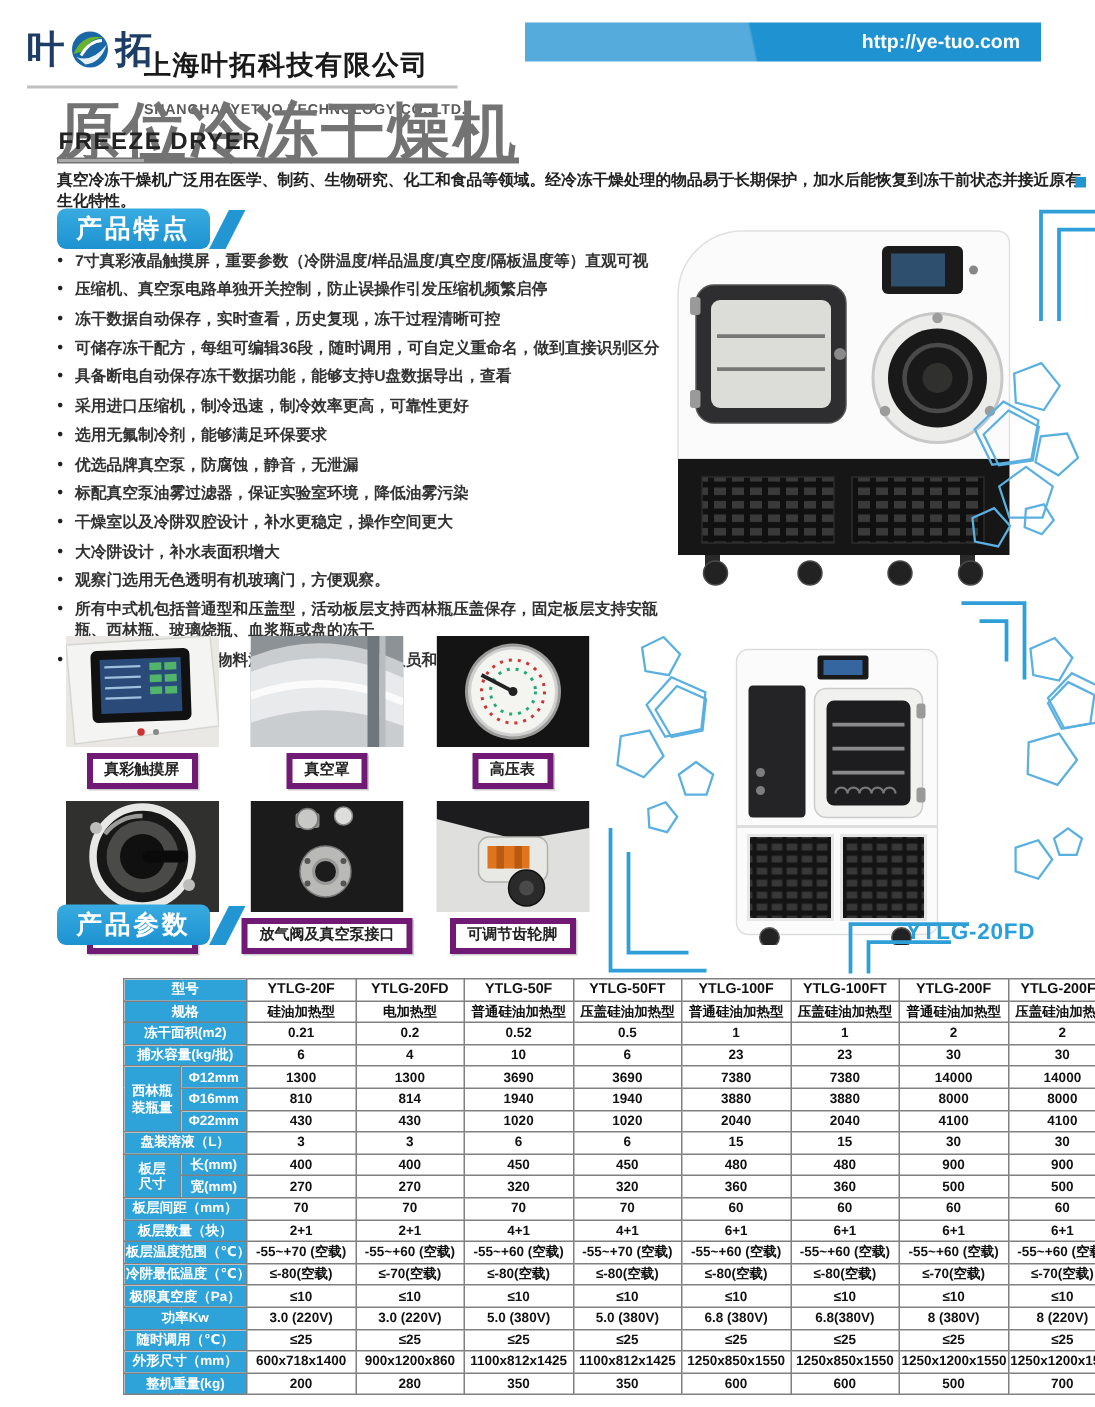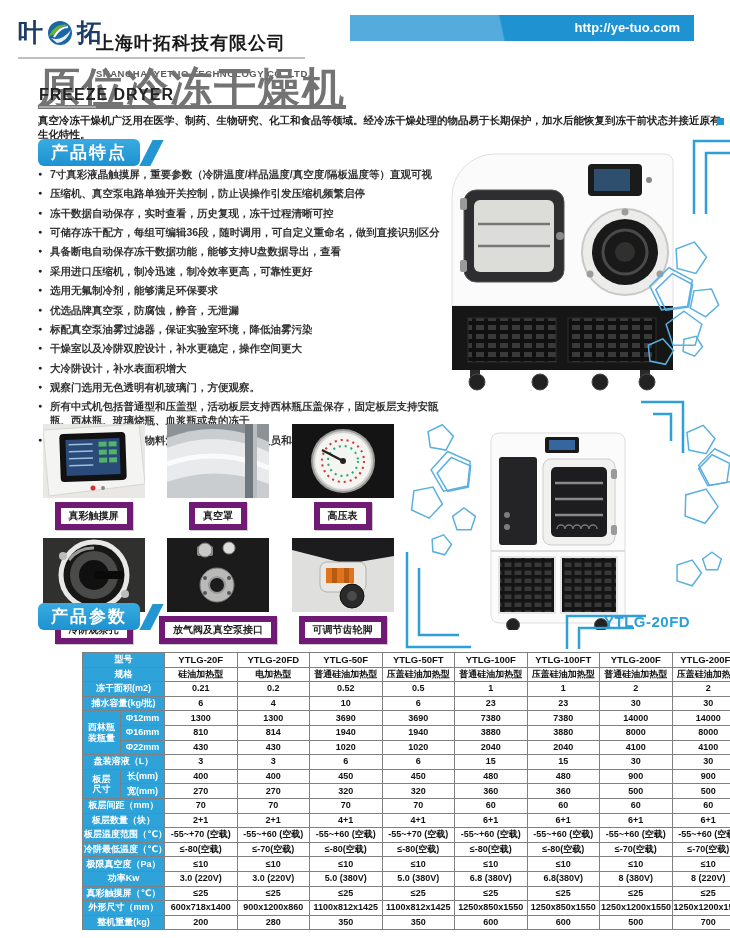--- a/index.html
+++ b/index.html
@@ -31,21 +31,21 @@
   .badge-specs{left:38px;top:603px;}
   
   .features{position:absolute;left:38px;top:168px;width:404px;margin:0;padding:0;list-style:none;}
   .features li{font-size:10.5px;font-weight:600;color:#333;line-height:1.32;margin-bottom:5.5px;padding-left:12px;position:relative;}
   .features li::before{content:"●";position:absolute;left:0;top:1px;font-size:7px;color:#222;}
   
   .gallery{position:absolute;left:42px;top:424px;width:352px;display:grid;
      grid-template-columns:repeat(3,1fr);gap:8px 14px;justify-items:center;}
   .g-item{display:flex;flex-direction:column;align-items:center;gap:4px;}
   .g-img{width:102px;height:74px;overflow:hidden;position:relative;background:#ddd;}
-  .g-cap{border:6px solid #701a75;background:#fff;font-size:10px;font-weight:600;color:#222;
+  .g-cap{border:4px solid #701a75;background:#fff;font-size:10px;font-weight:600;color:#222;
      padding:0 8px;height:16px;line-height:16px;white-space:nowrap;box-shadow:1px 1px 0 #ccc;}
   
   .machine1{position:absolute;left:450px;top:152px;width:225px;height:240px;}
   .machine2{position:absolute;left:483px;top:425px;width:150px;height:205px;}
   .model-label{position:absolute;left:604px;top:613px;font-size:15px;font-weight:bold;color:#2a9fd9;letter-spacing:.5px;}
   .decor{position:absolute;left:0;top:0;pointer-events:none;}
   
   .specs-wrap{position:absolute;left:38px;top:652px;padding-left:44px;}
   table.specs{border-collapse:collapse;table-layout:fixed;width:662px;}
   .specs th,.specs td{border:1px solid #808080;height:13.6px;line-height:1;padding:0 1px;
@@ -500,21 +500,21 @@
             <td>3.0 (220V)</td>
             <td>3.0 (220V)</td>
             <td>5.0 (380V)</td>
             <td>5.0 (380V)</td>
             <td>6.8 (380V)</td>
             <td>6.8(380V)</td>
             <td>8 (380V)</td>
             <td>8 (220V)</td>
           </tr>
           <tr>
-            <th class="lbl" colspan="2">真彩触摸屏（℃）</th>
+            <th class="lbl" colspan="2">随时调用（℃）</th>
             <td>≤25</td>
             <td>≤25</td>
             <td>≤25</td>
             <td>≤25</td>
             <td>≤25</td>
             <td>≤25</td>
             <td>≤25</td>
             <td>≤25</td>
           </tr>
           <tr>

